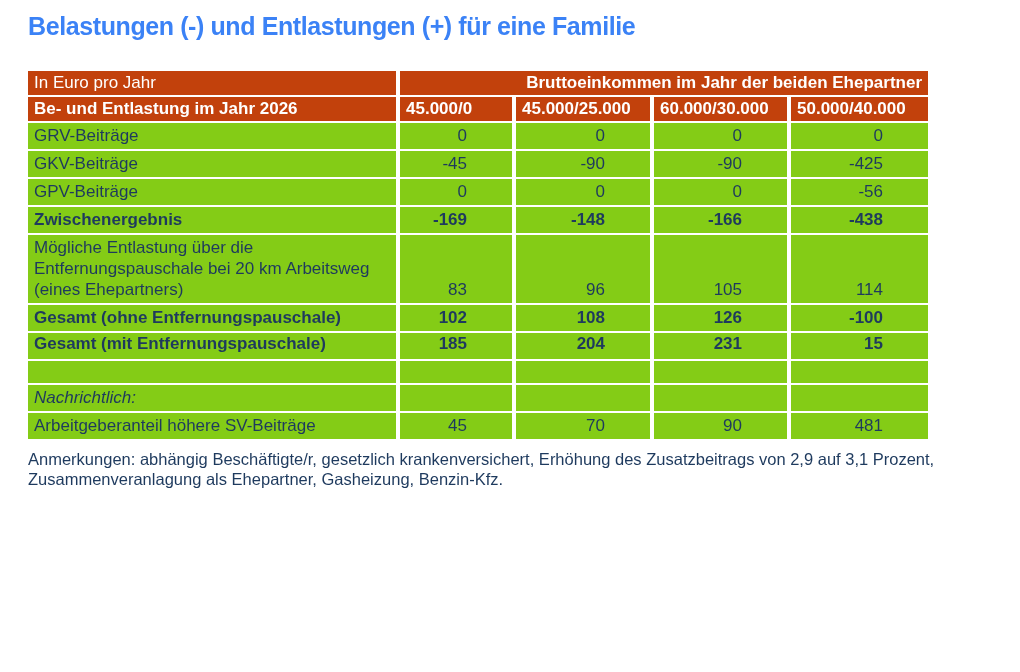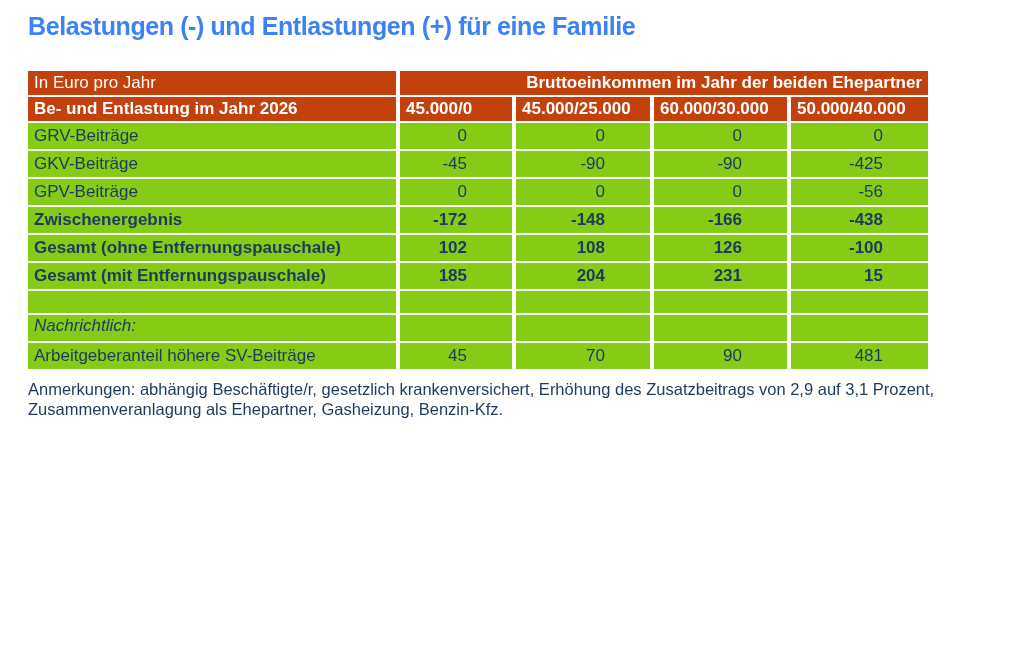--- a/index.html
+++ b/index.html
@@ -100,24 +100,31 @@
         </tr>
         <tr class="dark">
           <td class="lbl">GPV-Beiträge</td>
           <td class="val">0</td>
           <td class="val">0</td>
           <td class="val">0</td>
           <td class="val">-56</td>
         </tr>
         <tr class="dark bold">
           <td class="lbl">Zwischenergebnis</td>
-          <td class="val">-172</td>
+          <td class="val">-169</td>
           <td class="val">-148</td>
           <td class="val">-166</td>
           <td class="val">-438</td>
+        </tr>
+        <tr class="light">
+          <td class="lbl">Mögliche Entlastung über die<br>Entfernungspauschale bei 20 km Arbeitsweg<br>(eines Ehepartners)</td>
+          <td class="val">83</td>
+          <td class="val">96</td>
+          <td class="val">105</td>
+          <td class="val">114</td>
         </tr>
         <tr class="dark bold">
           <td class="lbl">Gesamt (ohne Entfernungspauschale)</td>
           <td class="val">102</td>
           <td class="val">108</td>
           <td class="val">126</td>
           <td class="val">-100</td>
         </tr>
         <tr class="light bold">
           <td class="lbl">Gesamt (mit Entfernungspauschale)</td>

